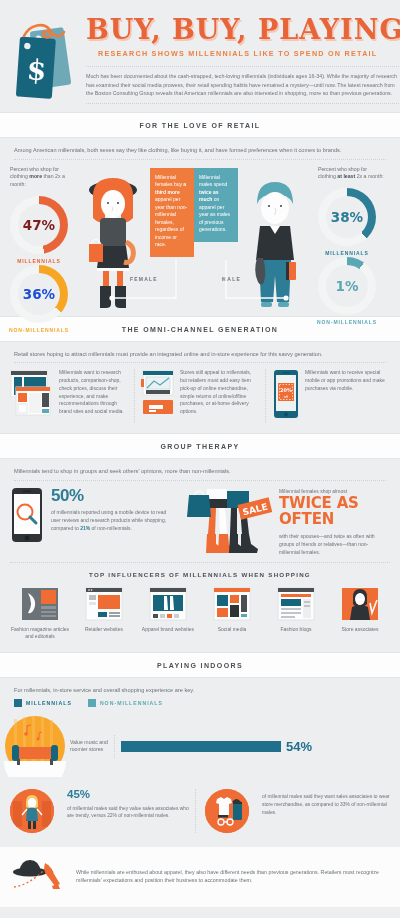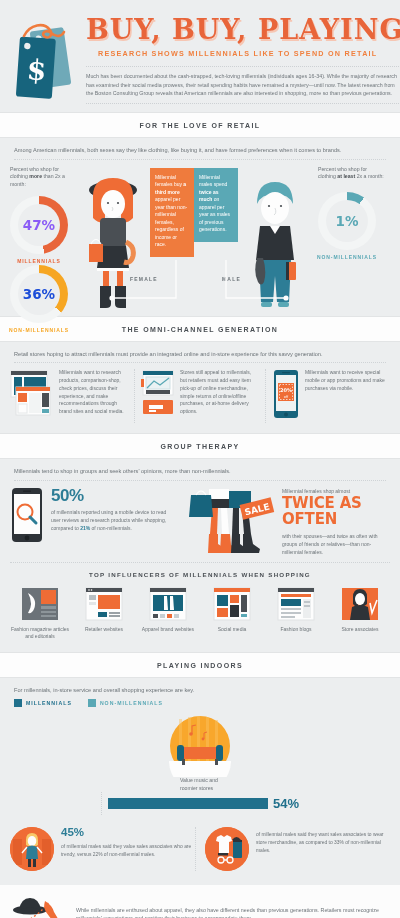--- a/index.html
+++ b/index.html
@@ -104,21 +104,21 @@
     position: absolute; font-size: 5px; letter-spacing: 1.2px; font-weight: bold; color: #6c7378;
   }
 
   
   .omni-row { display: flex; padding: 6px 10px 10px; gap: 6px; }
   .omni-cell { flex: 1; display: flex; gap: 5px; position: relative; }
   .omni-cell + .omni-cell { border-left: 1px dotted #cfd3d6; padding-left: 6px; }
   .omni-txt { font-size: 5px; color: #6c7378; line-height: 1.55; }
 
   
-  .gt-row { display: flex; padding: 6px 10px 6px; align-items: flex-start; justify-content: space-between; }
+  .gt-row { display: flex; padding: 6px 10px 6px; align-items: flex-start; }
   .gt-a { width: 165px; display: flex; gap: 7px; }
   .gt-b { width: 100px; display:flex; align-items:flex-end; justify-content:center; }
   .gt-c { width: 112px; padding-left: 4px; }
   .big-pct { font-size: 17px; font-weight: bold; color: #2d7d96; line-height: 1; letter-spacing: -0.5px; }
   .gt-txt { font-size: 5px; color: #6c7378; line-height: 1.6; margin-top: 4px; }
   .gt-txt b { color: #2d7d96; }
   .twice {
     font-size: 15px; font-weight: bold; color: #ef6c35; letter-spacing: -0.2px; line-height: 1.1;
     font-family: "DejaVu Sans", sans-serif;
   }
@@ -130,29 +130,29 @@
   }
   .inf-row { display: flex; padding: 2px 8px 12px; }
   .inf-item { flex: 1; text-align: center; }
   .inf-ic { width: 40px; height: 34px; margin: 0 auto 5px; }
   .inf-lab { font-size: 5px; color: #6c7378; line-height: 1.45; }
 
   
   .pi-legend { display: flex; gap: 16px; padding: 2px 14px 6px; align-items: center; }
   .lg { display: flex; align-items: center; gap: 4px; font-size: 5.2px; letter-spacing: 1px; font-weight: bold; }
   .sw { width: 8px; height: 8px; display: block; }
-  .bars-row { display: flex; align-items: center; padding: 2px 4px 8px; flex-direction: column; }
+  .bars-row { display: flex; align-items: center; padding: 2px 4px 8px; }
   .bars-ic { width: 62px; height: 62px; flex: none; }
   .bars-lab { width: 48px; font-size: 5.2px; color: #6c7378; line-height: 1.45; padding-left: 4px; }
   .bars-area { flex: 1; padding-left: 6px; border-left: 1px dotted #cfd3d6; }
   .bar-line { display: flex; align-items: center; margin: 5px 0; }
   .bar { height: 11px; }
   .bar-val { font-size: 13px; font-weight: bold; margin-left: 5px; line-height: 1; }
   .two-col { display: flex; padding: 4px 10px 14px; }
-  .tc { flex: 1; display: flex; gap: 7px; }
+  .tc { flex: 1; display: flex; gap: 13px; }
   .tc + .tc { border-left: 1px dotted #cfd3d6; padding-left: 9px; }
   .circ-ic { width: 44px; height: 44px; border-radius: 50%; background: #ef6c35; flex: none; position: relative; overflow: hidden; }
   .tc-num { font-size: 11.5px; font-weight: bold; color: #2d7d96; line-height: 1; }
   .tc-txt { font-size: 4.9px; color: #6c7378; line-height: 1.6; margin-top: 4px; }
 
   
   .closing { display: flex; align-items: center; gap: 8px; padding: 10px 12px 12px; background: #fcfcfc; }
   .closing-txt { font-size: 5.3px; color: #6c7378; line-height: 1.6; flex: 1; }
 
   
@@ -192,21 +192,21 @@
     <div class="intro">Among American millennials, both sexes say they like clothing, like buying it, and have formed preferences when it comes to brands.</div>
     <div class="rule-dot"></div>
 
     <div class="love-row">
 
       <div class="col-stat">
         <div class="stat-cap"><span>Percent who shop for clothing </span><b>more</b><span> than 2x a month:</span></div>
         <div class="donut-wrap">
           <div class="donut" style="background:conic-gradient(#e8653a 0% 47%, #f3f5f5 47% 100%)">
             <div class="hole">
-                <span class="num" style="color:#8b5cf6">47%</span>
+                <span class="num" style="color:#7f1d1d">47%</span>
               </div>
           </div>
           <div class="donut-label" style="color:#e8653a">MILLENNIALS</div>
         </div>
         <div class="donut-wrap" style="margin-top:11px">
           <div class="donut" style="background:conic-gradient(#f6a623 0% 36%, #f3f5f5 36% 100%)">
             <div class="hole">
                 <span class="num" style="color:#1d4ed8">36%</span>
               </div>
           </div>
@@ -257,20 +257,28 @@
           <rect x="23" y="136" width="11" height="5" rx="2" fill="#5aa8b5"></rect>
           <rect x="40" y="136" width="11" height="5" rx="2" fill="#5aa8b5"></rect>
           <path d="M19 92 q-4 14 1 24 q3 5 6 0 q3 -11 -1 -24z" fill="#4a4f54"></path>
           <rect x="48" y="96" width="10" height="18" rx="1" fill="#ef6c35"></rect>
           <rect x="48" y="96" width="3" height="18" fill="#2e3338"></rect>
         </svg>
       </div>
 
       <div class="col-stat right">
         <div class="stat-cap"><span>Percent who shop for clothing </span><b>at least</b><span> 2x a month:</span></div>
+        <div class="donut-wrap">
+          <div class="donut" style="background:conic-gradient(#2d7d96 0% 38%, #f3f5f5 38% 100%)">
+            <div class="hole">
+                <span class="num" style="color:#2d7d96">38%</span>
+              </div>
+          </div>
+          <div class="donut-label" style="color:#2d7d96">MILLENNIALS</div>
+        </div>
         <div class="donut-wrap" style="margin-top:11px">
           <div class="donut" style="background:conic-gradient(#5aa8b5 0% 10%, #f3f5f5 10% 100%)">
             <div class="hole">
                 <span class="num" style="color:#5aa8b5">1%</span>
               </div>
           </div>
           <div class="donut-label" style="color:#5aa8b5;width:74px;margin-left:-8px">NON-MILLENNIALS</div>
         </div>
       </div>
 

